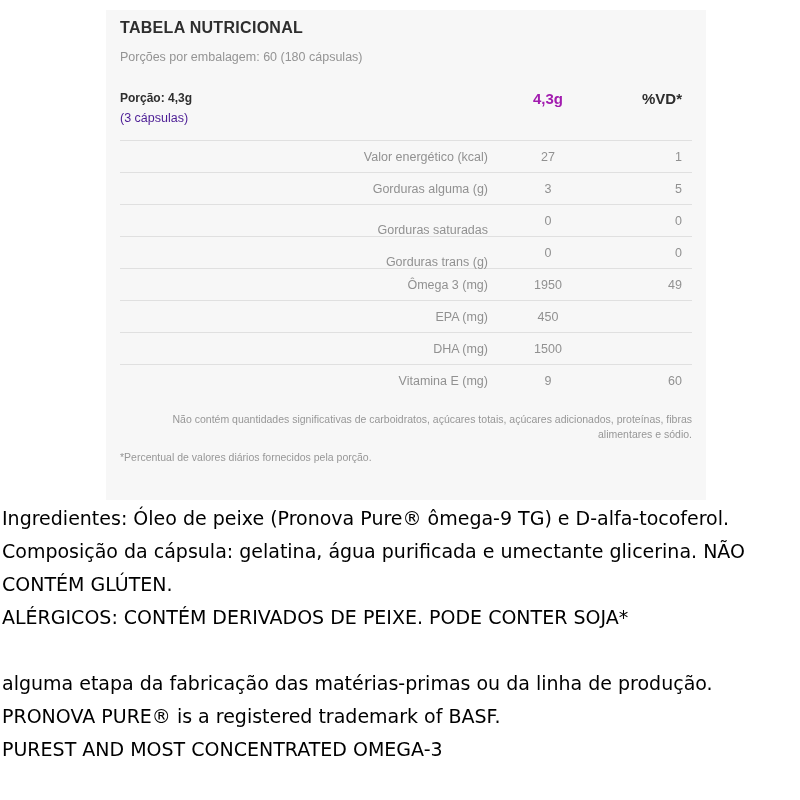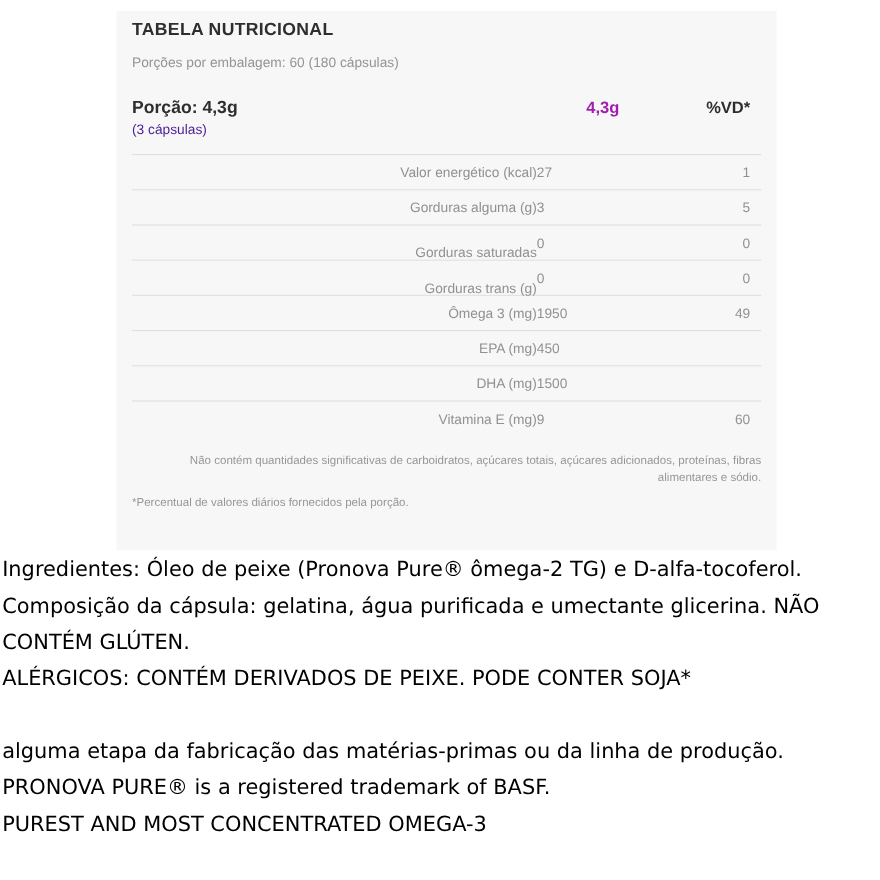--- a/index.html
+++ b/index.html
@@ -38,21 +38,21 @@
     color: #949494;
     line-height: 15px;
   }
   .head-row {
     margin-top: 24px;
     display: flex;
     align-items: flex-start;
   }
   .head-left { flex: 1; }
   .portion {
-    font-size: 16px;
+    font-size: 12px;
     font-weight: 700;
     color: #2e2e2e;
     line-height: 19px;
   }
   .portion-sub {
     margin-top: 3px;
     font-size: 12.5px;
     color: #4c1d95;
     line-height: 15px;
   }
@@ -78,21 +78,21 @@
   .nrow {
     display: flex;
     align-items: center;
     height: 32px;
     box-sizing: border-box;
     border-top: 1px solid #e0e0e0;
     font-size: 12.5px;
     color: #919191;
   }
   .nrow .lbl { flex: 1; text-align: right; }
-  .nrow .qty { width: 120px; text-align: left; }
+  .nrow .qty { width: 120px; text-align: center; }
   .nrow .vd  { width: 84px; box-sizing: border-box; text-align: right; padding-right: 10px; }
   .indent-0 .lbl { padding-left: 0; }
   .indent-1 .lbl { padding-left: 4px; margin-top: 18px; }
   .indent-2 .lbl { padding-left: 7px; }
   .indent-3 .lbl { padding-left: 11px; }
   .note-1 {
     margin-top: 16px;
     font-size: 10.5px;
     color: #979797;
     line-height: 15px;
@@ -177,21 +177,21 @@
       <div class="qty">9</div>
       <div class="vd">60</div>
     </div>
   </div>
 
   <div class="note-1">Não contém quantidades significativas de carboidratos, açúcares totais, açúcares adicionados, proteínas, fibras alimentares e sódio.</div>
   <div class="note-2">*Percentual de valores diários fornecidos pela porção.</div>
 </section>
 
 <div class="body-text">
-  <div class="body-line">Ingredientes: Óleo de peixe (Pronova Pure® ômega-2 TG) e D-alfa-tocoferol.</div>
+  <div class="body-line">Ingredientes: Óleo de peixe (Pronova Pure® ômega-9 TG) e D-alfa-tocoferol.</div>
   <div class="body-line">Composição da cápsula: gelatina, água purificada e umectante glicerina. NÃO</div>
   <div class="body-line">CONTÉM GLÚTEN.</div>
   <div class="body-line">ALÉRGICOS: CONTÉM DERIVADOS DE PEIXE. PODE CONTER SOJA*</div>
   <div class="body-line"></div>
   <div class="body-line">alguma etapa da fabricação das matérias-primas ou da linha de produção.</div>
   <div class="body-line">PRONOVA PURE® is a registered trademark of BASF.</div>
   <div class="body-line">PUREST AND MOST CONCENTRATED OMEGA-3</div>
 </div>
 
 </body></html>

